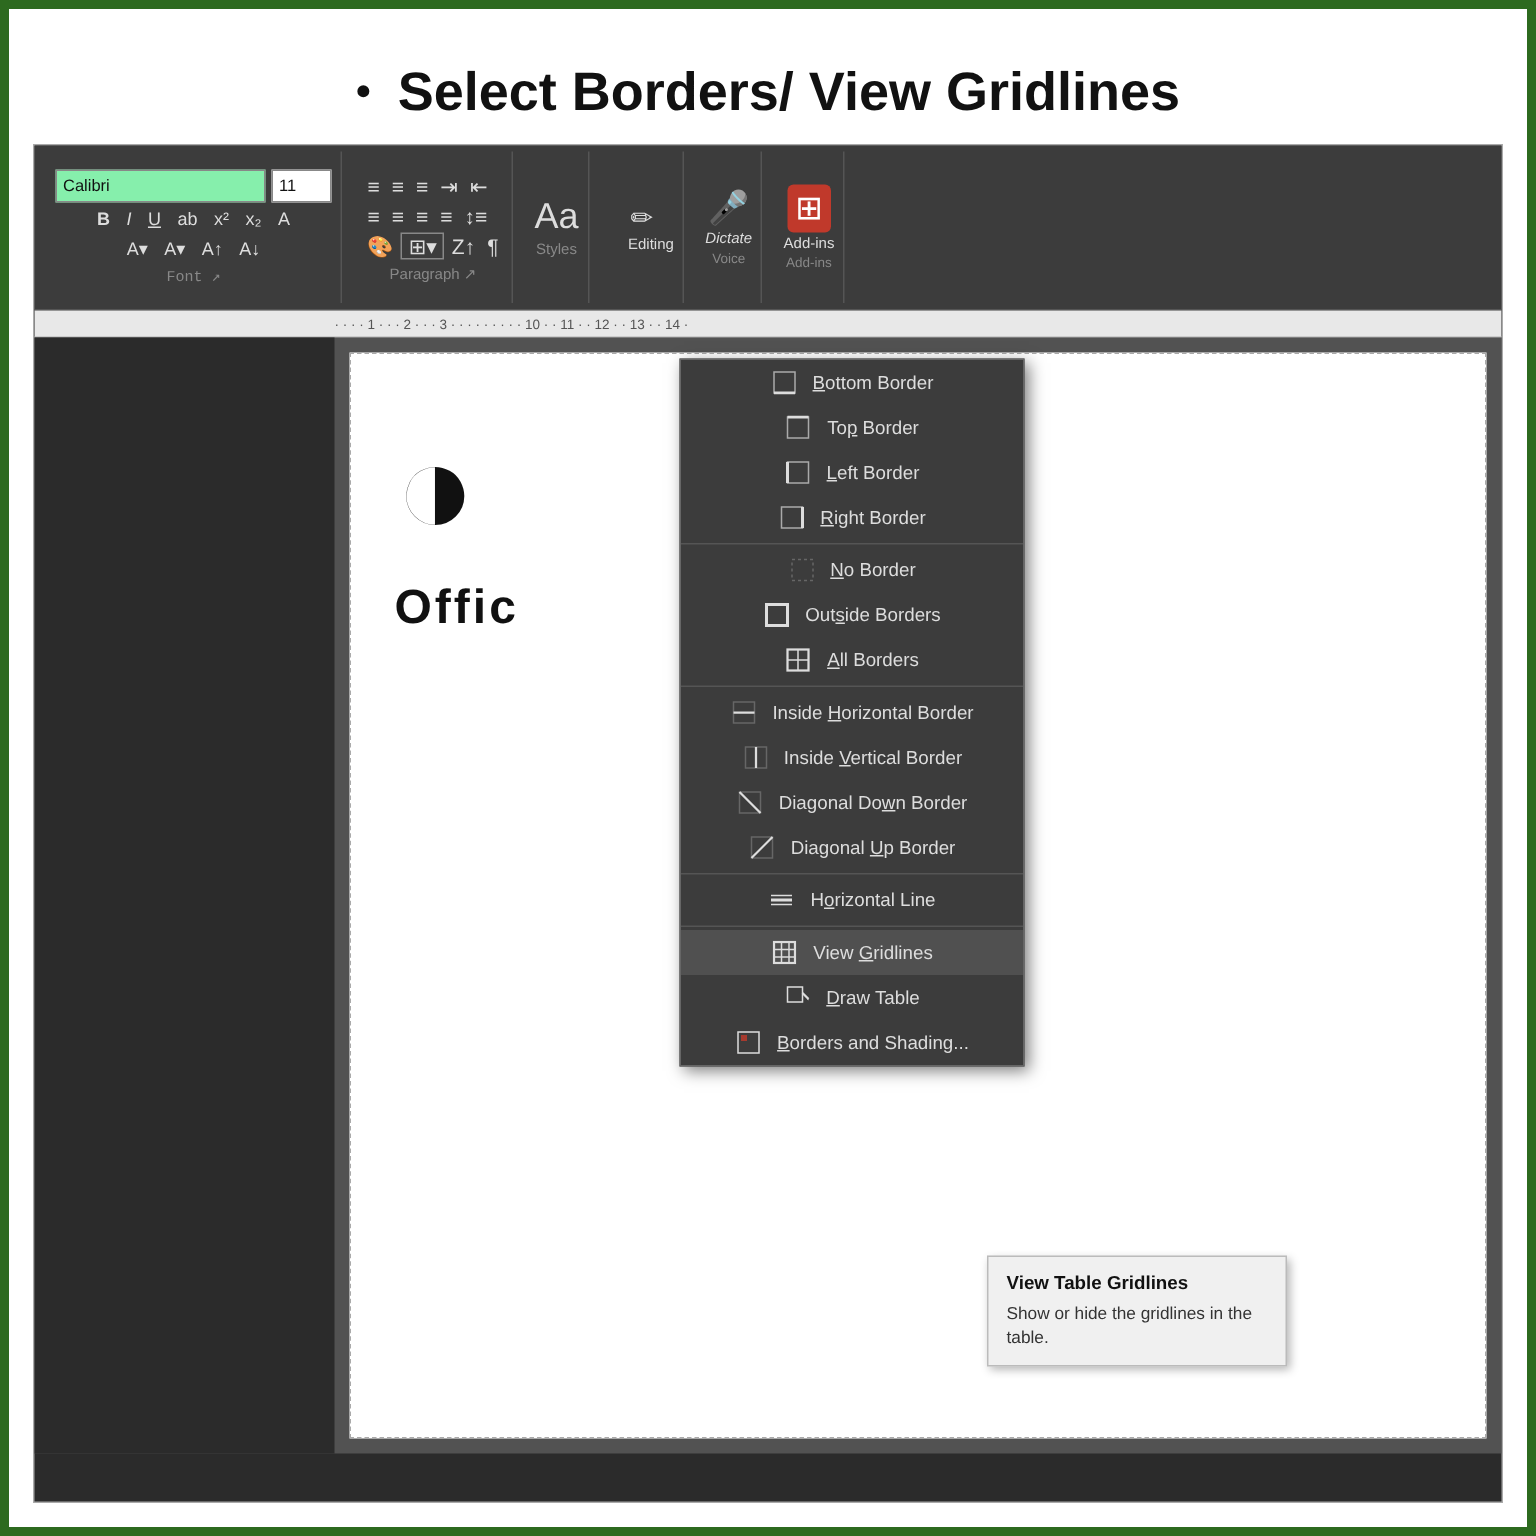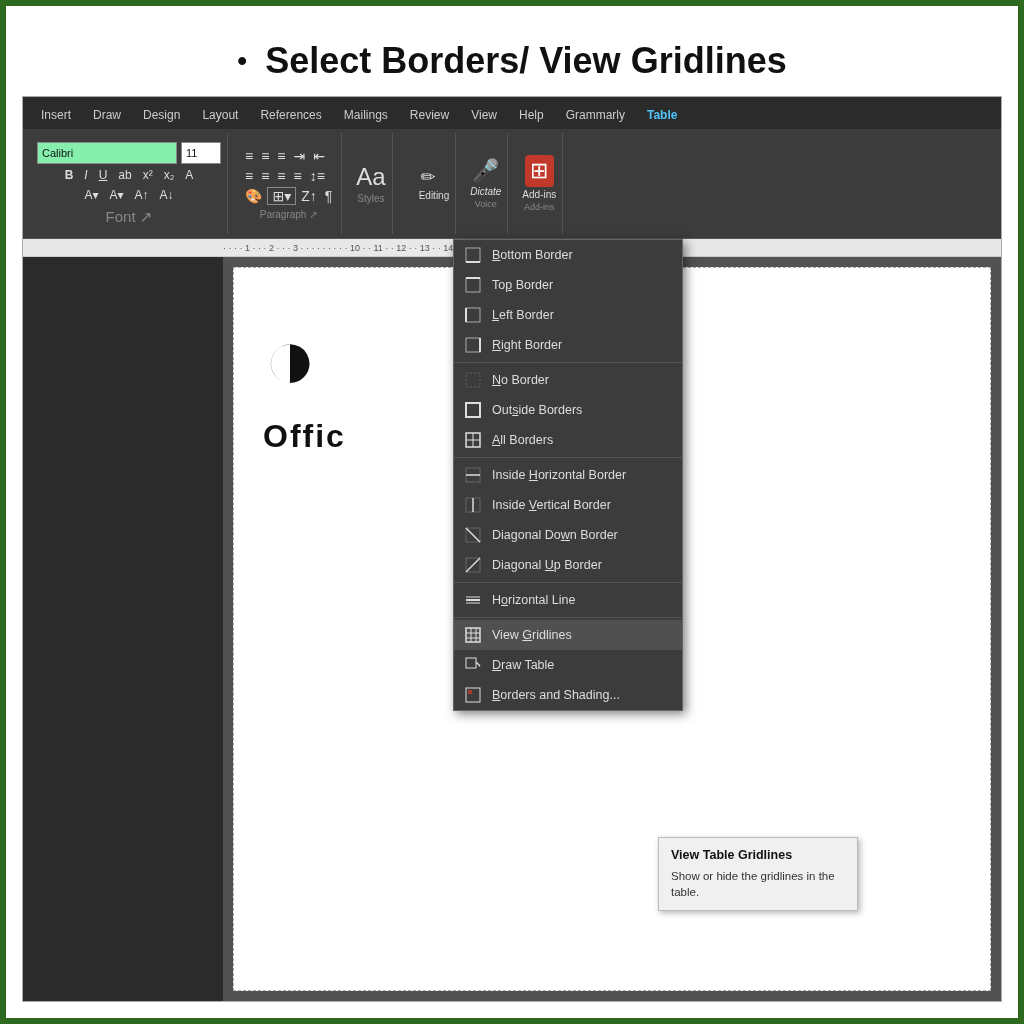--- a/index.html
+++ b/index.html
@@ -202,20 +202,21 @@
     }
 
     .menu-item {
       display: flex;
       align-items: center;
       padding: 6px 10px;
       color: #ddd;
       font-size: 12.5px;
       cursor: pointer;
       gap: 10px;
+      justify-content: center;
     }
     .menu-item.selected {
       background: #505050;
     }
     .menu-item .menu-icon {
       width: 18px;
       height: 18px;
       flex-shrink: 0;
       display: flex;
       align-items: center;
@@ -258,33 +259,20 @@
 
 <div class="outer-container">
 
   <div class="title-area">
     <span class="bullet">•</span>
     <span>Select Borders/ View Gridlines</span>
   </div>
 
   <div class="screenshot-frame">
 
-    <div class="ribbon-tabs">
-      <div class="ribbon-tab">Insert</div>
-      <div class="ribbon-tab">Draw</div>
-      <div class="ribbon-tab">Design</div>
-      <div class="ribbon-tab">Layout</div>
-      <div class="ribbon-tab">References</div>
-      <div class="ribbon-tab">Mailings</div>
-      <div class="ribbon-tab">Review</div>
-      <div class="ribbon-tab">View</div>
-      <div class="ribbon-tab">Help</div>
-      <div class="ribbon-tab">Grammarly</div>
-      <div class="ribbon-tab active">Table</div>
-    </div>
 
     <div class="ribbon-content">
 
       <div class="ribbon-group">
         <div class="font-select-row">
           <input class="font-select" value="Calibri" readonly="" style="">
           <input class="size-select" value="11" readonly="" style="">
         </div>
         <div class="format-row">
           <button class="fmt-btn bold">B</button>
@@ -294,21 +282,21 @@
           <button class="fmt-btn">x²</button>
           <button class="fmt-btn">x₂</button>
           <button class="fmt-btn">A</button>
         </div>
         <div class="format-row">
           <button class="fmt-btn">A▾</button>
           <button class="fmt-btn">A▾</button>
           <button class="fmt-btn">A↑</button>
           <button class="fmt-btn">A↓</button>
         </div>
-        <div style="color:#888;font-size:15px;margin-top:2px;">Font ↗</div>
+        <div style="color:#888;font-size:10px;margin-top:2px;font-family:Liberation Mono, monospace;">Font ↗</div>
       </div>
 
       <div class="ribbon-group">
         <div class="para-group">
           <div class="para-row">
             <button class="para-btn">≡</button>
             <button class="para-btn">≡</button>
             <button class="para-btn">≡</button>
             <button class="para-btn">⇥</button>
             <button class="para-btn">⇤</button>

